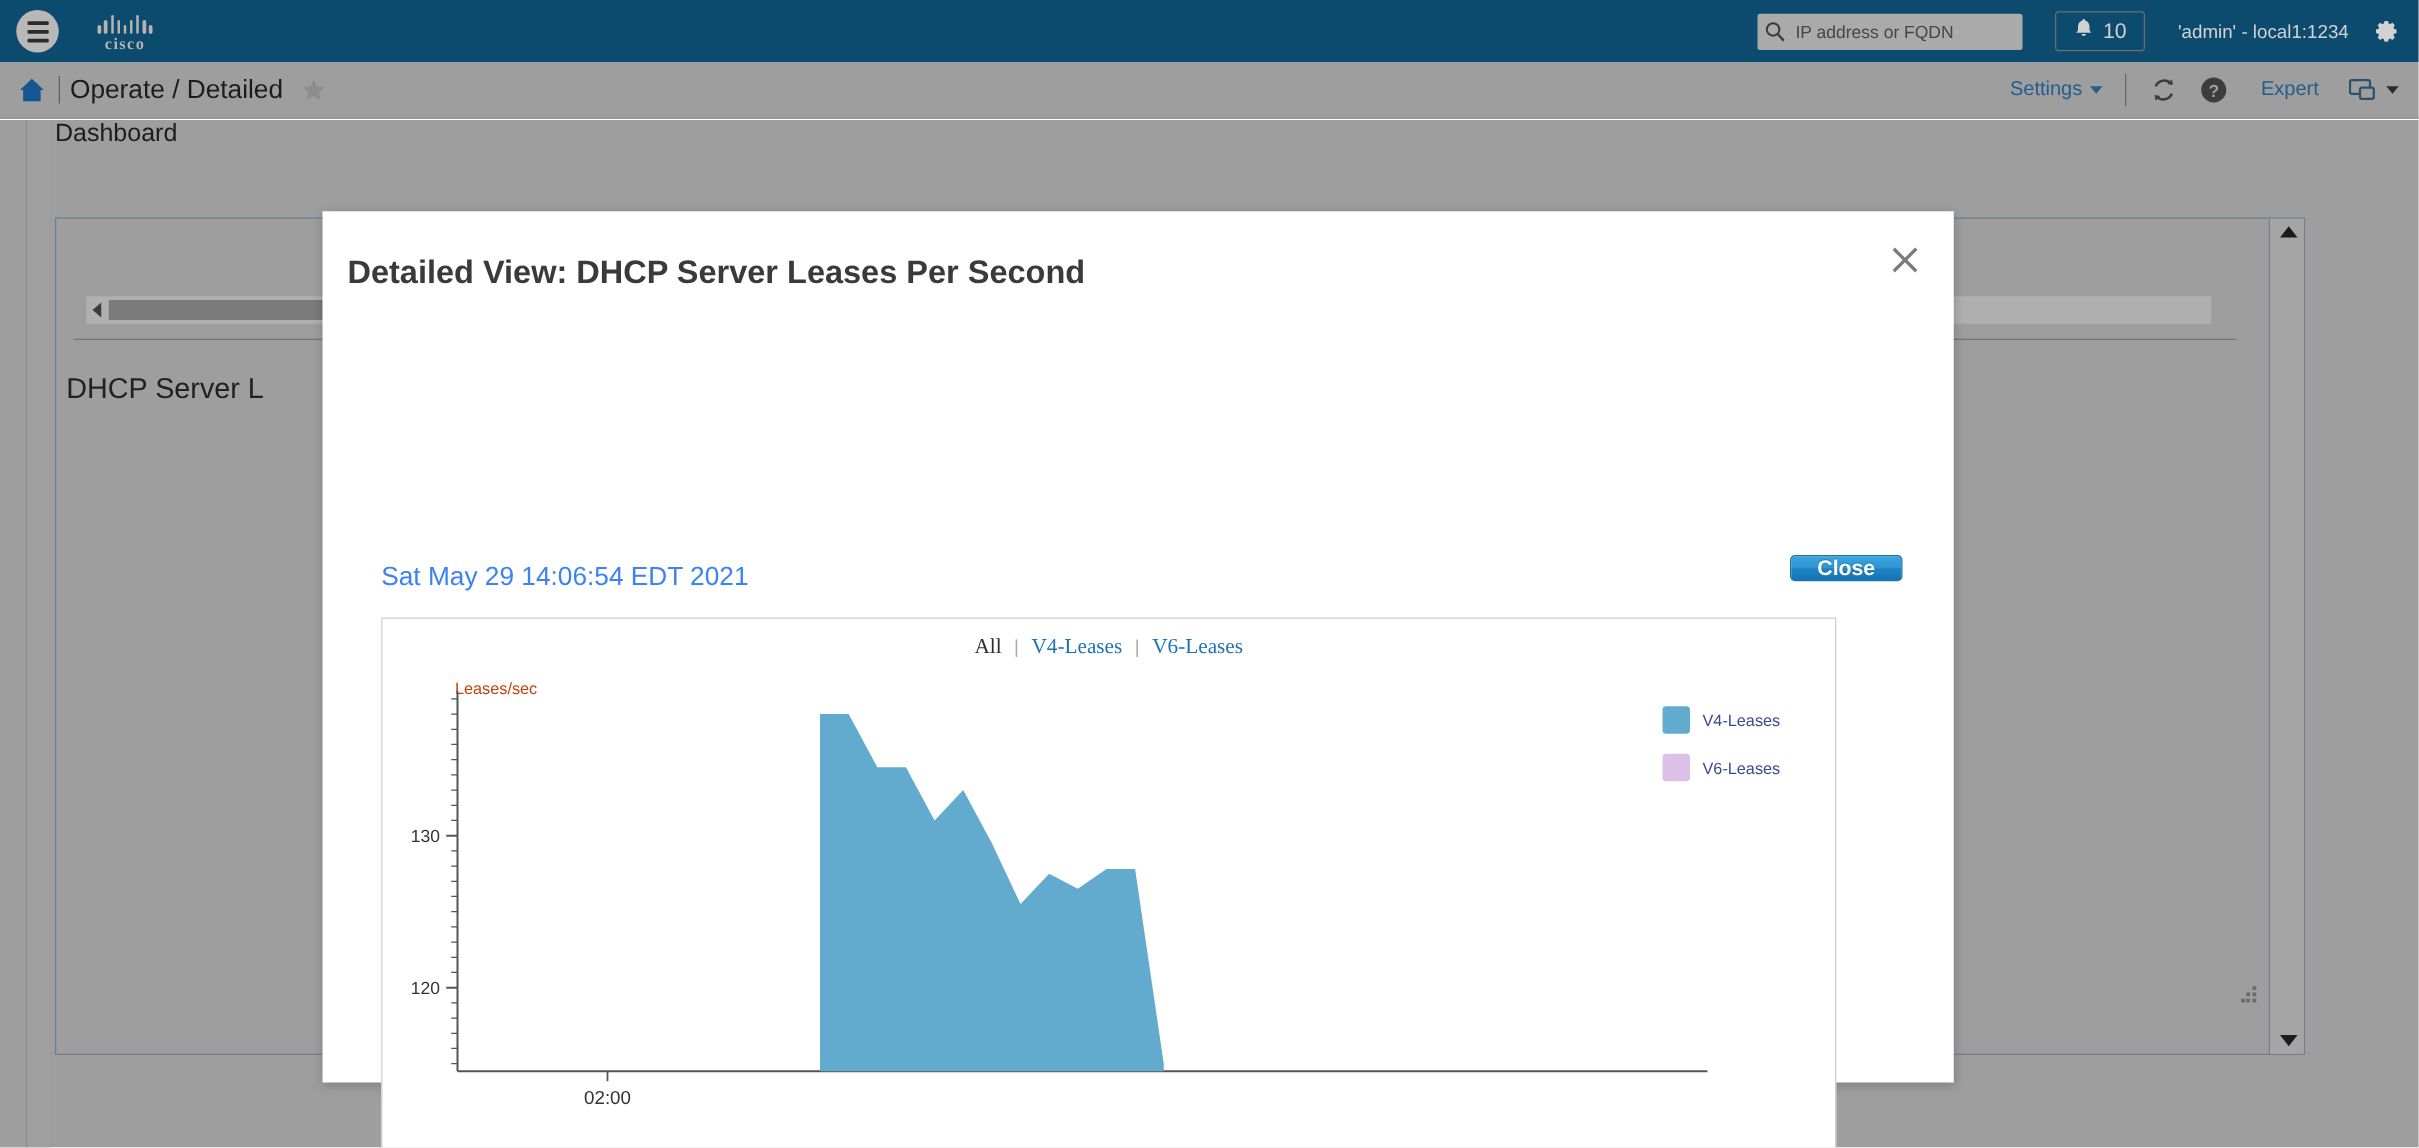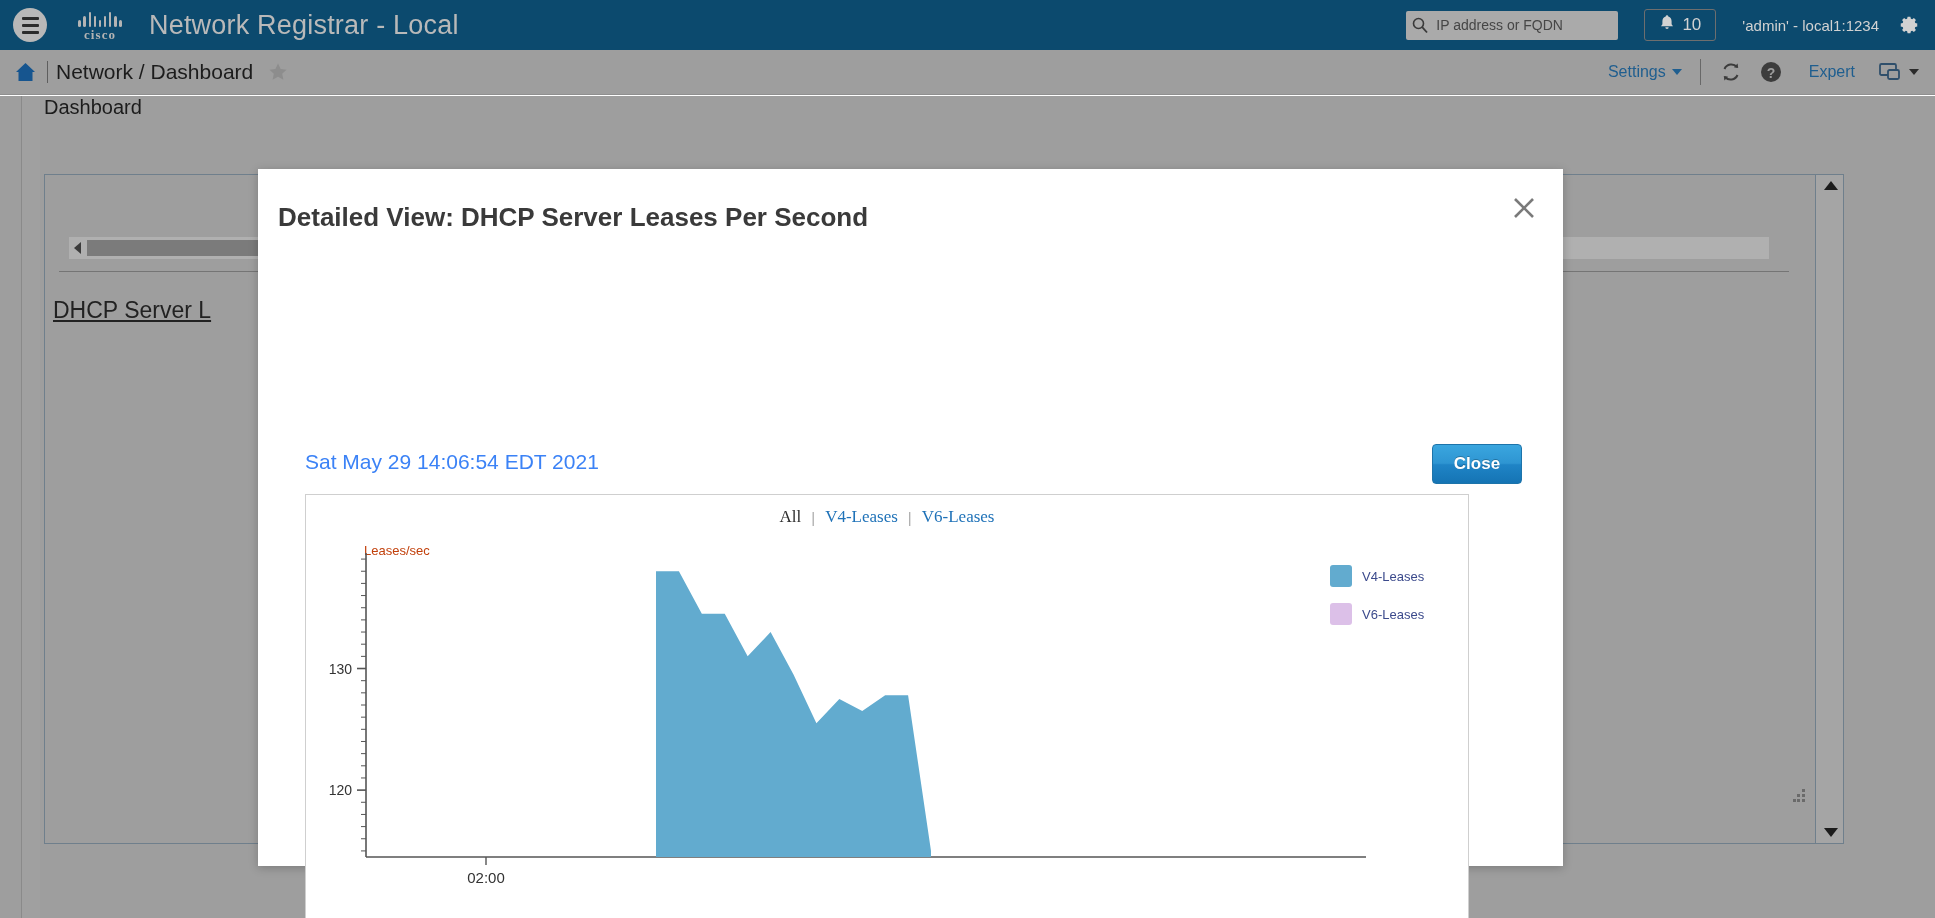--- a/index.html
+++ b/index.html
@@ -168,21 +168,21 @@
   .arrow-left, .arrow-right {
     width:0;height:0;border-top:6px solid transparent;border-bottom:6px solid transparent;
   }
   .arrow-left { border-right:7px solid #3c3c3c; margin-left:5px; }
   .arrow-right { border-left:7px solid #3c3c3c; position:absolute; right:6px; }
   .panel-hr {
     position:absolute; left: 14px; top: 96px; width: 1730px; height:1px; background:#757575;
   }
   .widget-title {
     position:absolute; left: 8px; top: 122px;
-    font-size: 23px; color: #222; white-space:nowrap;text-decoration:underline;
+    font-size: 23px; color: #222; white-space:nowrap;
   }
   .vscroll {
     position:absolute; right: 0px; top: 0px; width: 28px; height: 668px;
     background:#a5a5a5; border-left:1px solid #6f7f8c;
   }
   .vscroll .up {
     position:absolute; top:6px; left:8px;
     width:0;height:0;border-left:7px solid transparent;border-right:7px solid transparent;border-bottom:9px solid #1c1c1c;
   }
   .vscroll .down {
@@ -217,21 +217,21 @@
     position:absolute; right: 22px; top: 22px;
     width: 34px; height: 34px; cursor: pointer;
     display:flex; align-items:center; justify-content:center;
   }
   .modal-timestamp {
     position:absolute; left: 47px; top: 281px;
     font-size: 21px; color: #3b82f6; white-space:nowrap;
   }
   .close-btn {
     position:absolute; left: 1174px; top: 275px;
-    width: 90px; height: 40px;
+    width: 90px; height: 21px;
     border-radius: 4px;
     border: 1px solid #1d74aa;
     background: linear-gradient(to bottom, #3aa6df 0%, #2e95d2 48%, #1f84c6 52%, #1574b4 100%);
     color: #ffffff; font-size: 17px; font-weight: bold;
     display:flex; align-items:center; justify-content:center;
     cursor: pointer;
     text-shadow: 0 -1px 0 rgba(0,0,0,0.25);
   }
   .chart-card {
     position:absolute; left: 47px; top: 325px;
@@ -283,21 +283,20 @@
           <i></i>
           <i></i>
           <i></i>
           <i></i>
           <i></i>
           <i></i>
       </div>
       <div class="cisco-word">cisco</div>
     </div>
 
-    <div class="app-title">Network Registrar - Local</div>
 
     <div class="topbar-right">
       <div class="search-box">
         <span class="search-icon">
           <svg width="18" height="18" viewBox="0 0 18 18">
             <circle cx="7.5" cy="7.5" r="5" fill="none" stroke="#3a3a3a" stroke-width="1.6"></circle>
             <line x1="11.2" y1="11.2" x2="16" y2="16.5" stroke="#3a3a3a" stroke-width="1.8"></line>
           </svg>
         </span>
         <input class="search-input" type="text" placeholder="IP address or FQDN" style="">
@@ -324,21 +323,21 @@
     </div>
   </div>
 
   <div class="crumbbar">
     <span class="home-icon">
       <svg width="23" height="22" viewBox="0 0 23 22">
         <path d="M11.5 2 L21 11 L18.5 11 L18.5 20 L4.5 20 L4.5 11 L2 11 Z" fill="#16558f"></path>
       </svg>
     </span>
     <span class="crumb-sep"></span>
-    <span class="crumb-text">Network / Dashboard</span>
+    <span class="crumb-text">Operate / Detailed</span>
     <span class="star-icon">
       <svg width="22" height="22" viewBox="0 0 22 22">
         <path d="M11 2.5 L13.6 8 L19.5 8.7 L15.2 12.8 L16.4 18.7 L11 15.8 L5.6 18.7 L6.8 12.8 L2.5 8.7 L8.4 8 Z" fill="#8d8d8d"></path>
       </svg>
     </span>
 
     <div class="crumb-right">
       <span class="link-blue" style="display:flex;align-items:center;">
         <span>Settings</span>
         <span class="caret-down"></span>

